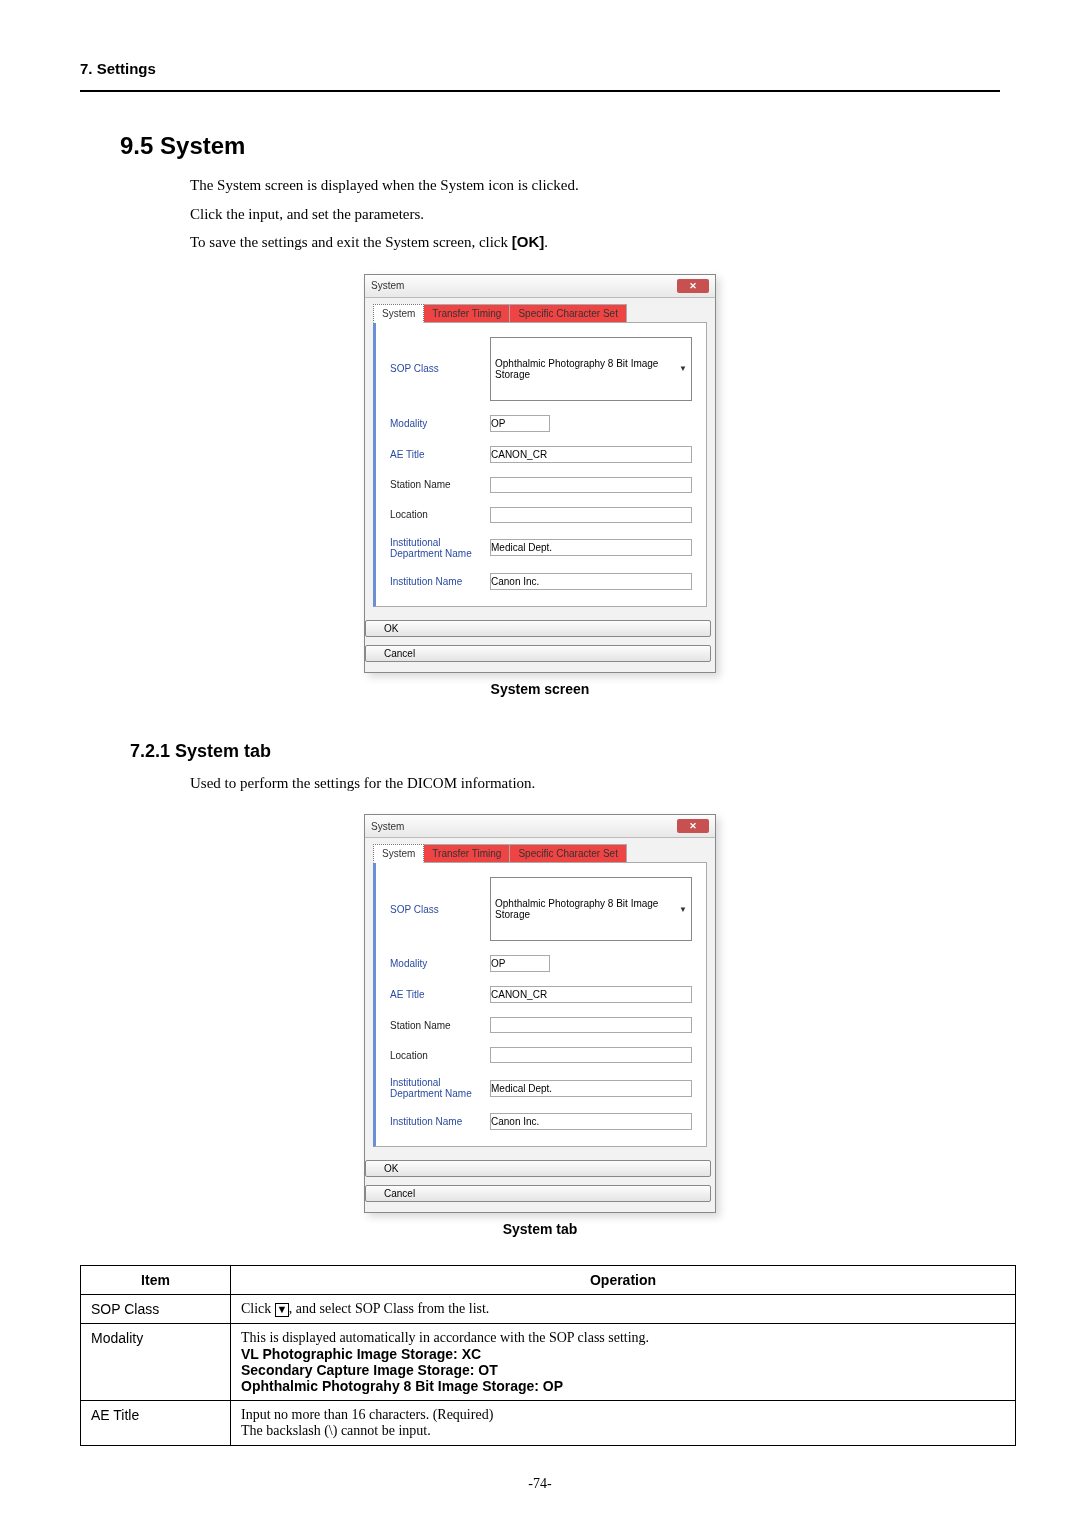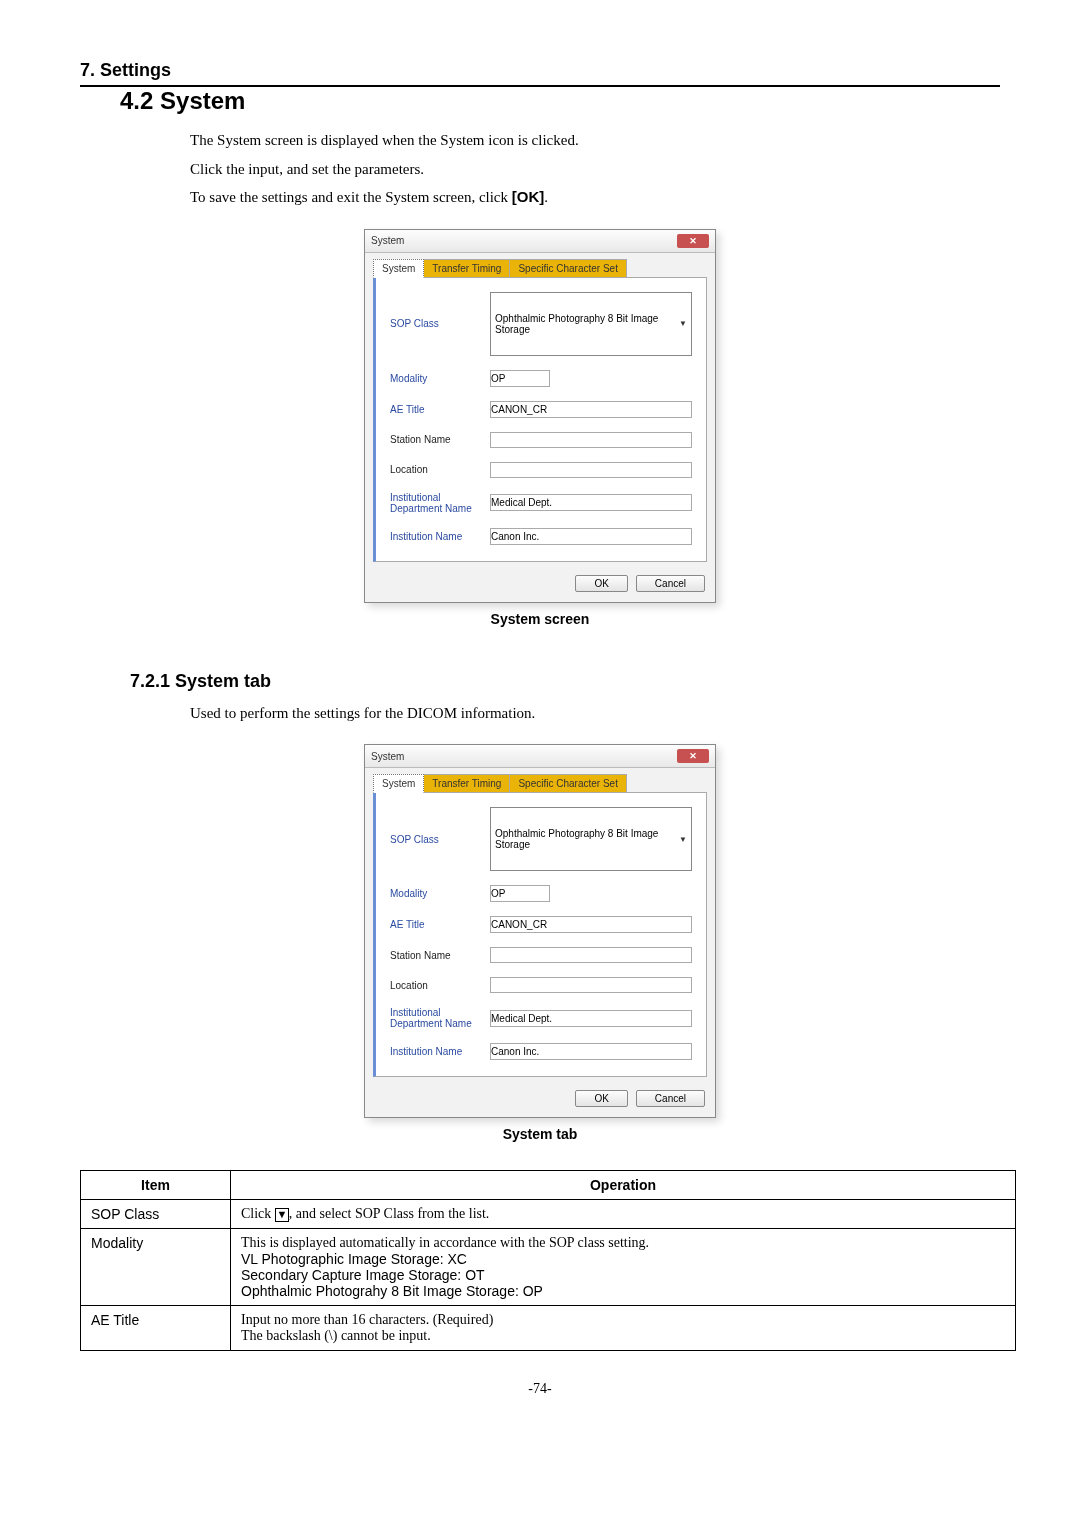--- a/index.html
+++ b/index.html
@@ -8,23 +8,24 @@
     font-size: 14px;
     color: #000;
     background: #fff;
     width: 1080px;
     margin: 0 auto;
     padding: 60px 80px 40px 80px;
   }
   .header-bar {
     font-family: Arial, sans-serif;
     font-weight: bold;
-    font-size: 18px;
-    padding-bottom: 4px;
+    font-size: 15px;
+    padding-bottom: 13px;
     border-bottom: 2px solid #000;
+    margin-bottom: 40px;
   }
   h2.section-title {
     font-family: Arial, sans-serif;
     font-size: 24px;
     font-weight: bold;
     margin-left: 40px;
     margin-bottom: 14px;
   }
   .body-text {
     font-family: "Times New Roman", serif;
@@ -68,21 +69,21 @@
   .tabstrip {
     display:flex;
     gap:0;
     padding: 6px 8px 0 8px;
     background:#f2f2f2;
   }
   .tab {
     padding:3px 8px;
     border:1px solid #aaa;
     border-bottom:none;
-    background:#eab308;
+    background:#ef4444;
     font-size:10px;
     color:#333;
     margin-right:-1px;
   }
   .tab.active {
     background:#fff;
     position:relative;
     border:1px dotted #777;
     border-bottom:1px solid #fff;
     z-index:2;
@@ -128,21 +129,22 @@
     justify-content:space-between;
   }
   .select-caret {
     font-size:8px;
     color:#333;
   }
   .dialog-buttons {
     display:flex;
     justify-content:flex-end;
     gap:8px;
-    padding:6px 10px 10px 0;
+    padding:6px 4px 10px 0;
+    flex-direction:column;
   }
   .dlg-btn {
     border:1px solid #888;
     background:linear-gradient(#fdfdfd,#e4e4e4);
     padding:2px 18px;
     font-size:10px;
     border-radius:2px;
     color:#000;
   }
   .caption {
@@ -191,28 +193,28 @@
     width:14px; height:14px;
     text-align:center;
     vertical-align:middle;
   }
   .page-number {
     text-align:center;
     font-family:"Times New Roman", serif;
     font-size:14px;
     margin-top:30px;
   }
-  .sans-bold { font-family: Arial, sans-serif; font-weight:normal; }
+  .sans-bold { font-family: Arial, sans-serif; font-weight:bold; }
 </style>
 </head>
 <body>
 
 <div class="header-bar">7. Settings</div>
 
-<h2 class="section-title">4.2 System</h2>
+<h2 class="section-title">9.5 System</h2>
 <p class="body-text">The System screen is displayed when the System icon is clicked.</p>
 <p class="body-text">Click the input, and set the parameters.</p>
 <p class="body-text">
   <span>To save the settings and exit the System screen, click </span><span class="bold">[OK]</span><span>.</span>
 </p>
 
 <div class="dialog-wrap">
   <div class="dialog">
     <div class="dialog-titlebar">
       <span>System</span>

